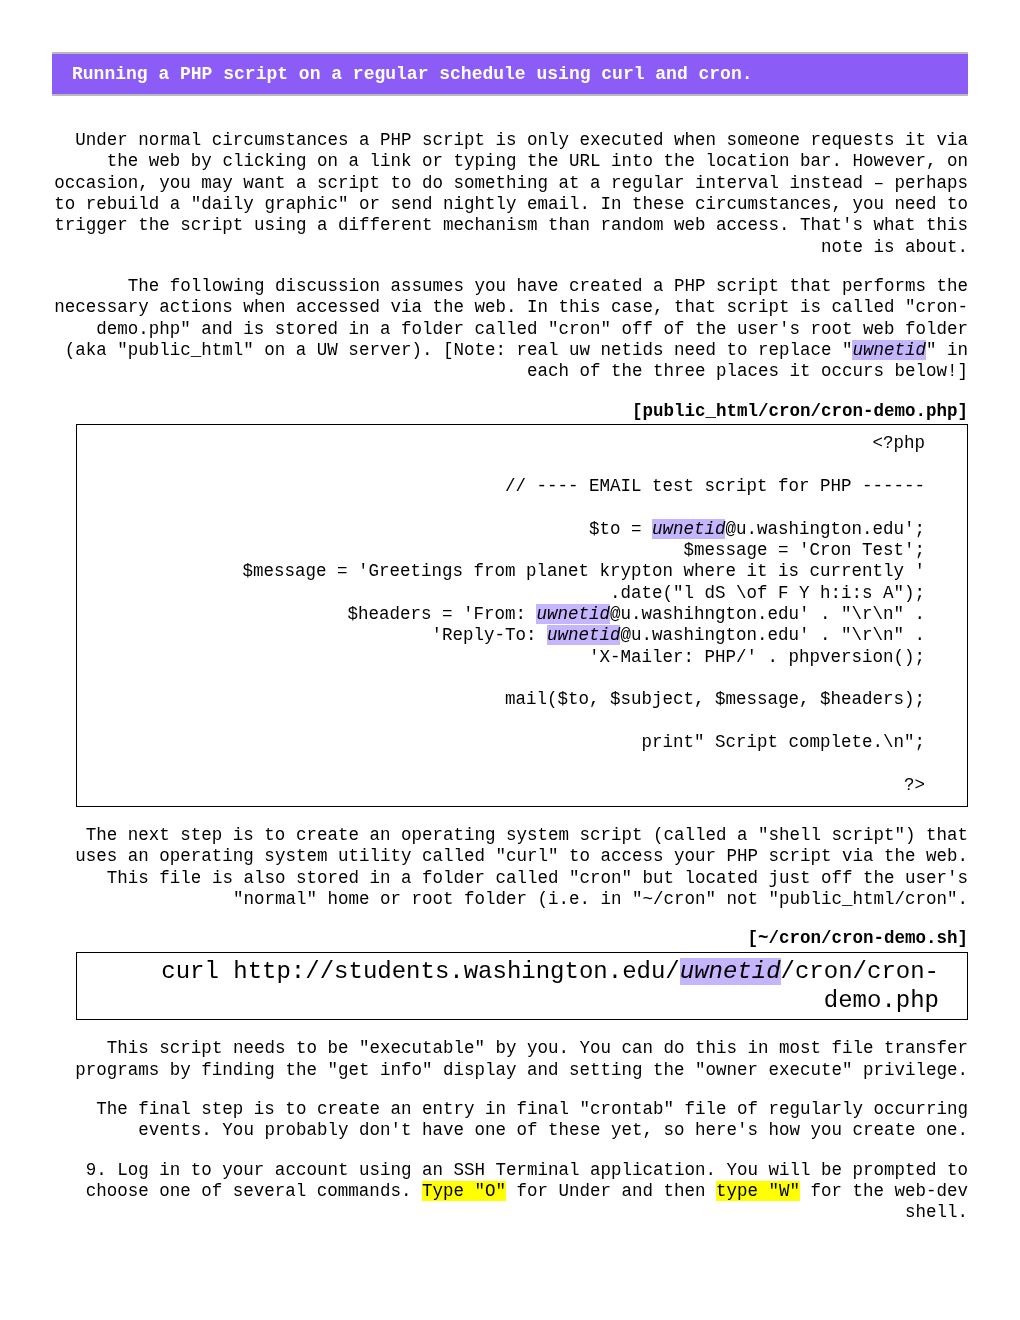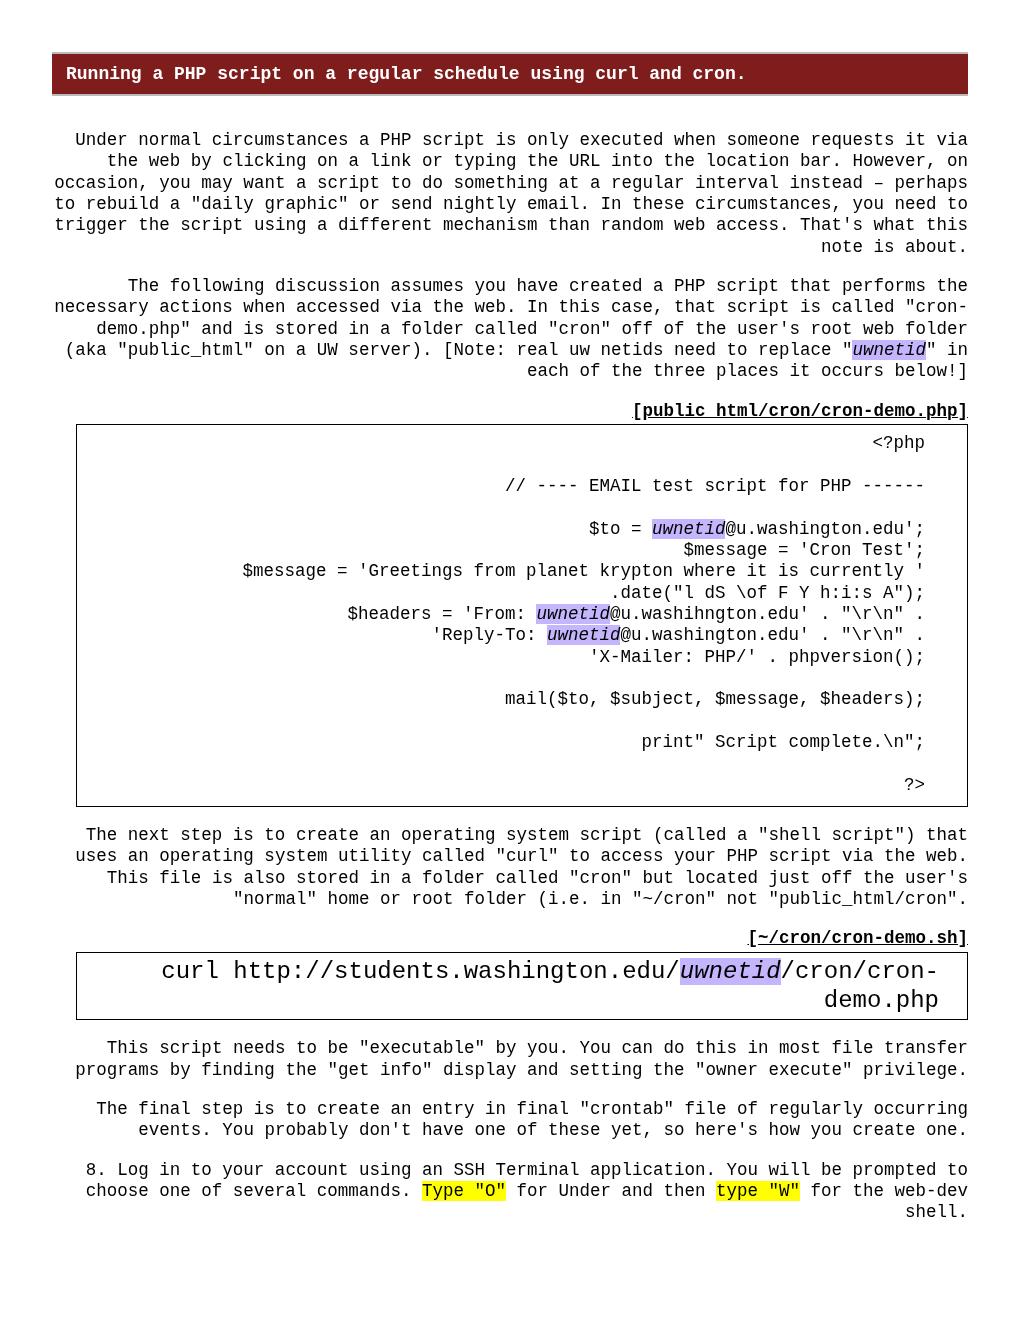--- a/index.html
+++ b/index.html
@@ -6,42 +6,41 @@
       margin: 0;
       padding: 0;
       font-family: "Courier New", Courier, monospace;
       background: #fff;
       width: 1020px;
     }
     .page {
       padding: 52px 52px 40px 52px;
     }
     .title-bar {
-      background: #7f1d1d;
+      background: #8b5cf6;
       color: #fff;
       font-weight: bold;
-      padding: 10px 8px 10px 14px;
+      padding: 10px 8px 10px 20px;
       font-size: 18px;
       border-top: 2px solid #bbb;
       border-bottom: 2px solid #bbb;
     }
     .content {
       margin-top: 34px;
       font-size: 17.5px;
       line-height: 1.22;
       color: #000;
       text-align: right;
     }
     p {
       margin: 0 0 18px 0;
     }
     .section-title {
       font-weight: bold;
       font-size: 17.5px;
-      text-decoration: underline;
       margin-top: 4px;
       margin-bottom: 2px;
     }
     .code-box {
       margin-left: 24px;
       border: 1px solid #000;
       padding: 8px 42px 10px 42px;
       white-space: pre;
       font-size: 17.5px;
       line-height: 1.22;
@@ -100,16 +99,16 @@
     <p>The next step is to create an operating system script (called a "shell script") that uses an operating system utility called "curl" to access your PHP script via the web. This file is also stored in a folder called "cron" but located just off the user's "normal" home or root folder (i.e. in "~/cron" not "public_html/cron".</p>
 
     <div class="section-title indent-title">[~/cron/cron-demo.sh]</div>
 
     <div class="code-box-narrow"><span>curl http://students.washington.edu/</span><span class="hl">uwnetid</span><span>/cron/cron-demo.php</span></div>
 
     <p>This script needs to be "executable" by you. You can do this in most file transfer programs by finding the "get info" display and setting the "owner execute" privilege.</p>
 
     <p>The final step is to create an entry in final "crontab" file of regularly occurring events. You probably don't have one of these yet, so here's how you create one.</p>
 
-    <p><span>8. Log in to your account using an SSH Terminal application. You will be prompted to choose one of several commands. </span><span class="hl-plain">Type "O"</span><span> for Under and then </span><span class="hl-plain">type "W"</span><span> for the web-dev shell.</span></p>
+    <p><span>9. Log in to your account using an SSH Terminal application. You will be prompted to choose one of several commands. </span><span class="hl-plain">Type "O"</span><span> for Under and then </span><span class="hl-plain">type "W"</span><span> for the web-dev shell.</span></p>
 
   </div>
 </div>
 
 </body></html>

